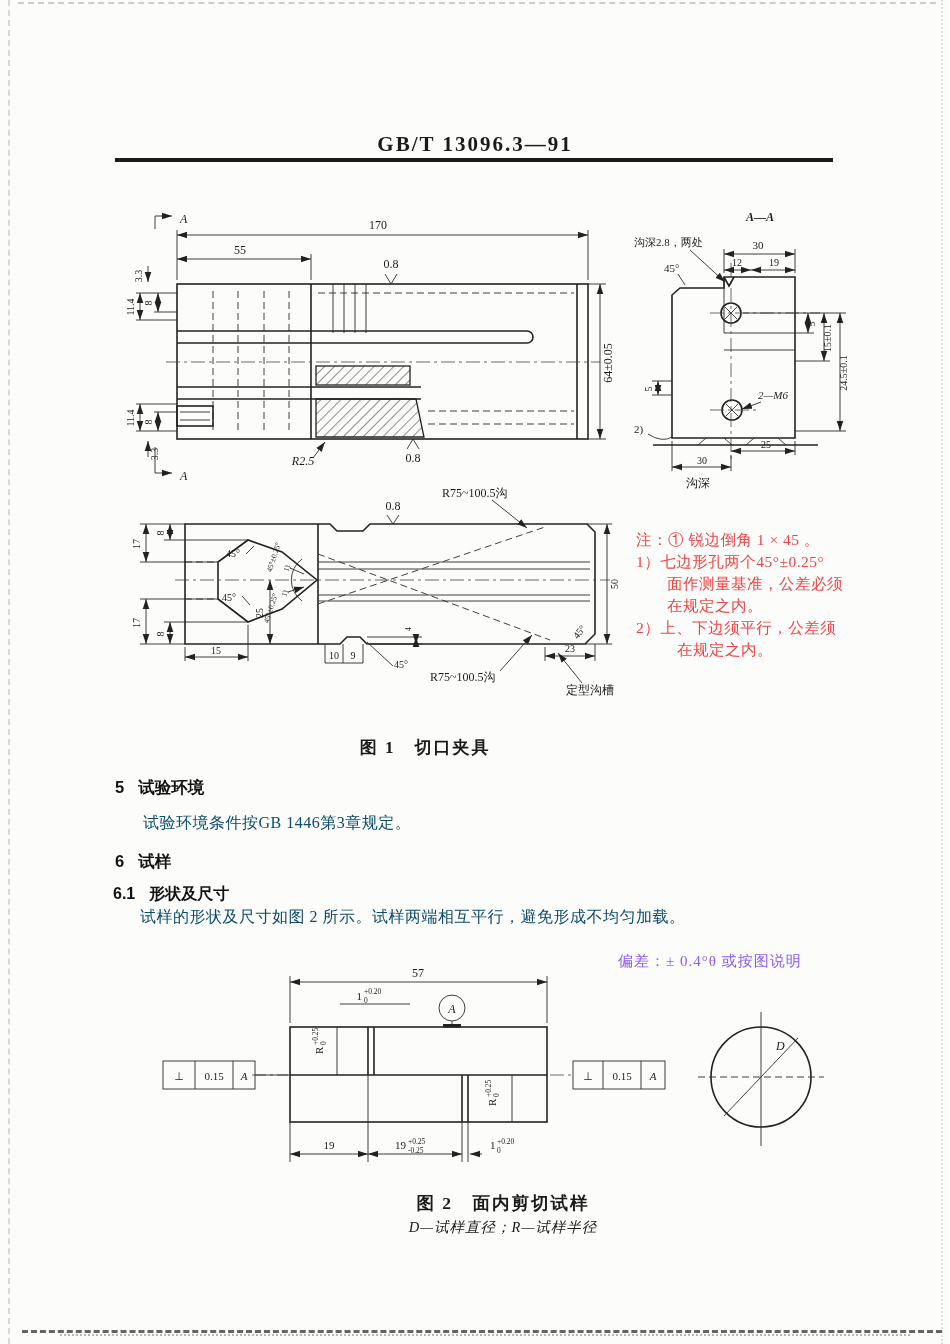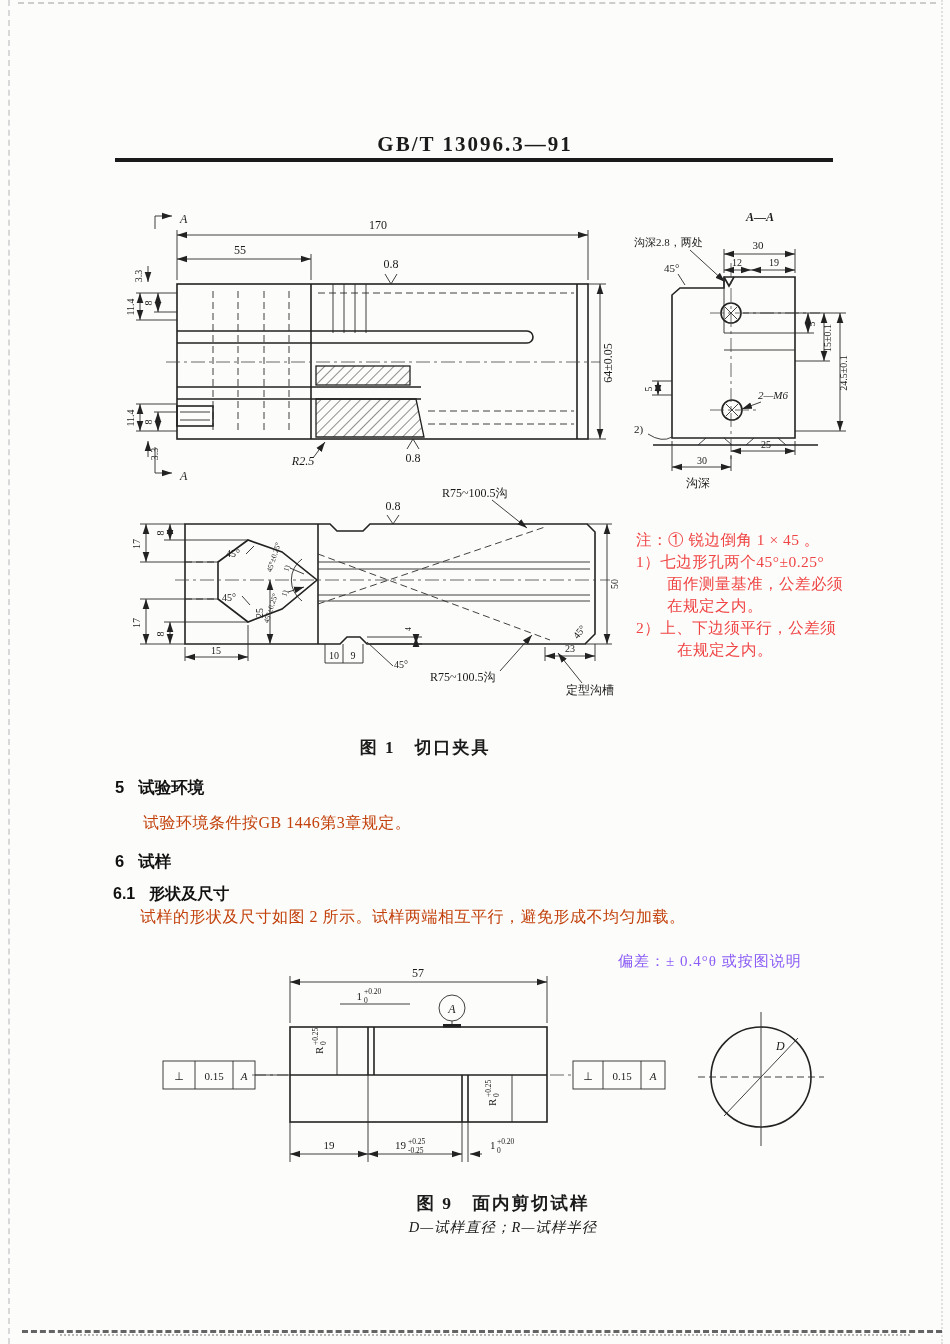--- a/index.html
+++ b/index.html
@@ -15,21 +15,21 @@
        font-size:21px;font-weight:bold;letter-spacing:2px;font-family:"Liberation Serif",serif;}
   .hdr-rule{position:absolute;left:115px;top:158px;width:718px;height:4px;background:#1a1a1a;}
   .cap{position:absolute;text-align:center;font-weight:bold;}
   .cap1{left:275px;top:736px;width:300px;font-size:17px;letter-spacing:2px;}
   .cap2{left:353px;top:1191px;width:300px;font-size:17.5px;letter-spacing:2px;}
   .subcap{position:absolute;left:330px;top:1218px;width:346px;text-align:center;
           font-size:14.5px;font-style:italic;letter-spacing:1px;}
   .h1{position:absolute;font-family:"Liberation Sans",sans-serif;font-weight:bold;
       font-size:16.5px;color:#111;}
   .h1 .ht{margin-left:14px;}
-  .body-text{position:absolute;font-size:16px;color:#c2410c;letter-spacing:0.5px;}
+  .body-text{position:absolute;font-size:16px;color:#0c4a6e;letter-spacing:0.5px;}
   .notes{position:absolute;left:636px;top:529px;width:270px;font-size:15.5px;
          line-height:22px;color:#ef4444;letter-spacing:0.5px;}
   .nl2{margin-left:0;} .nl3{margin-left:31px;} .nl4{margin-left:31px;}
   .nl5{} .nl6{margin-left:41px;}
   .dev-note{position:absolute;left:618px;top:952px;font-size:15px;letter-spacing:1px;color:#8b5cf6;}
   svg{position:absolute;overflow:visible;}
   svg text{font-family:"Liberation Serif",serif;fill:#1b1b1b;font-size:12px;}
   .ol{fill:none;stroke:#222;stroke-width:1.6;}
   .tl{fill:none;stroke:#2b2b2b;stroke-width:0.9;}
   .dash{stroke-dasharray:7 4;}
@@ -326,16 +326,16 @@
     <g>
       <circle class="ol" cx="621" cy="131" r="50" stroke-width="2"></circle>
       <path class="tl" d="M621,66 V200"></path>
       <path class="tl dash" d="M558,131 H684"></path>
       <path class="tl" d="M584,170 L658,92" stroke-width="1.6"></path>
       <text class="it" x="636" y="104">D</text>
     </g>
   </svg>
 
   <div class="dev-note">偏差：± 0.4°θ 或按图说明</div>
-  <div class="cap cap2">图 9　面内剪切试样</div>
+  <div class="cap cap2">图 2　面内剪切试样</div>
   <div class="subcap">D—试样直径；R—试样半径</div>
 
 </div>
 
 </body></html>

